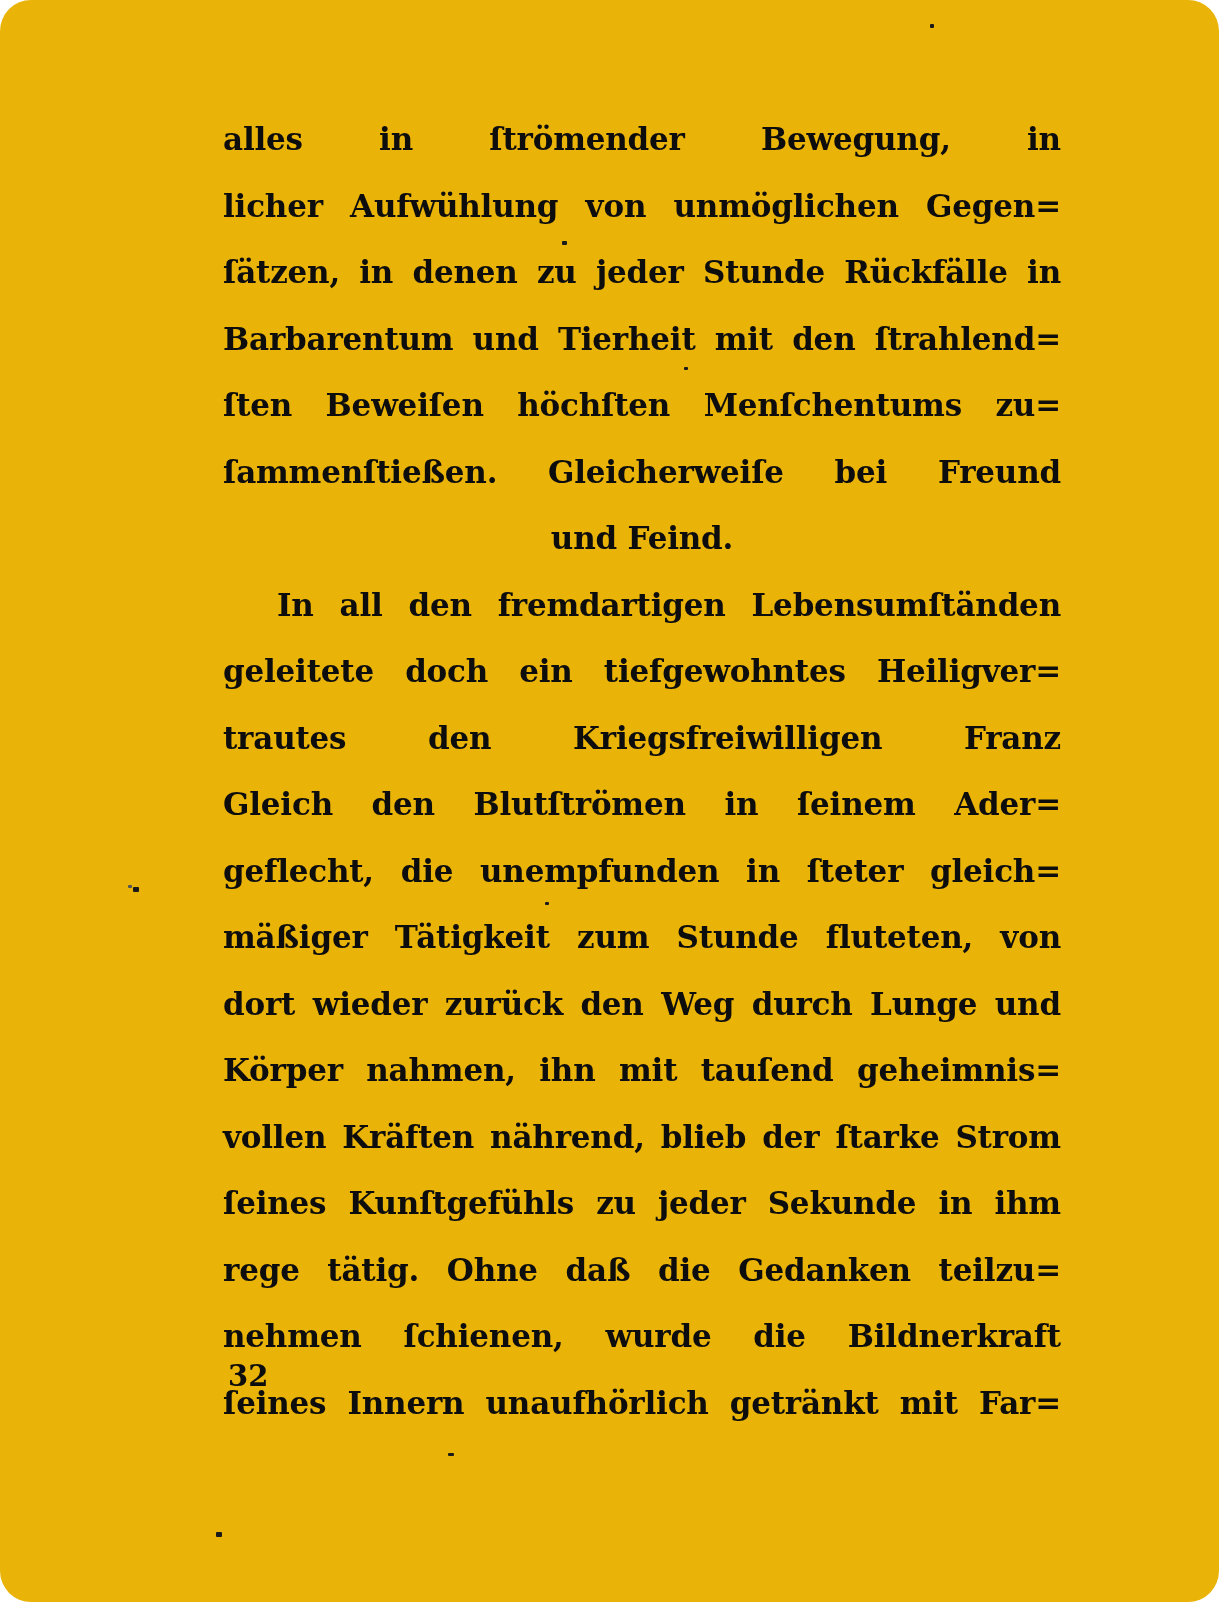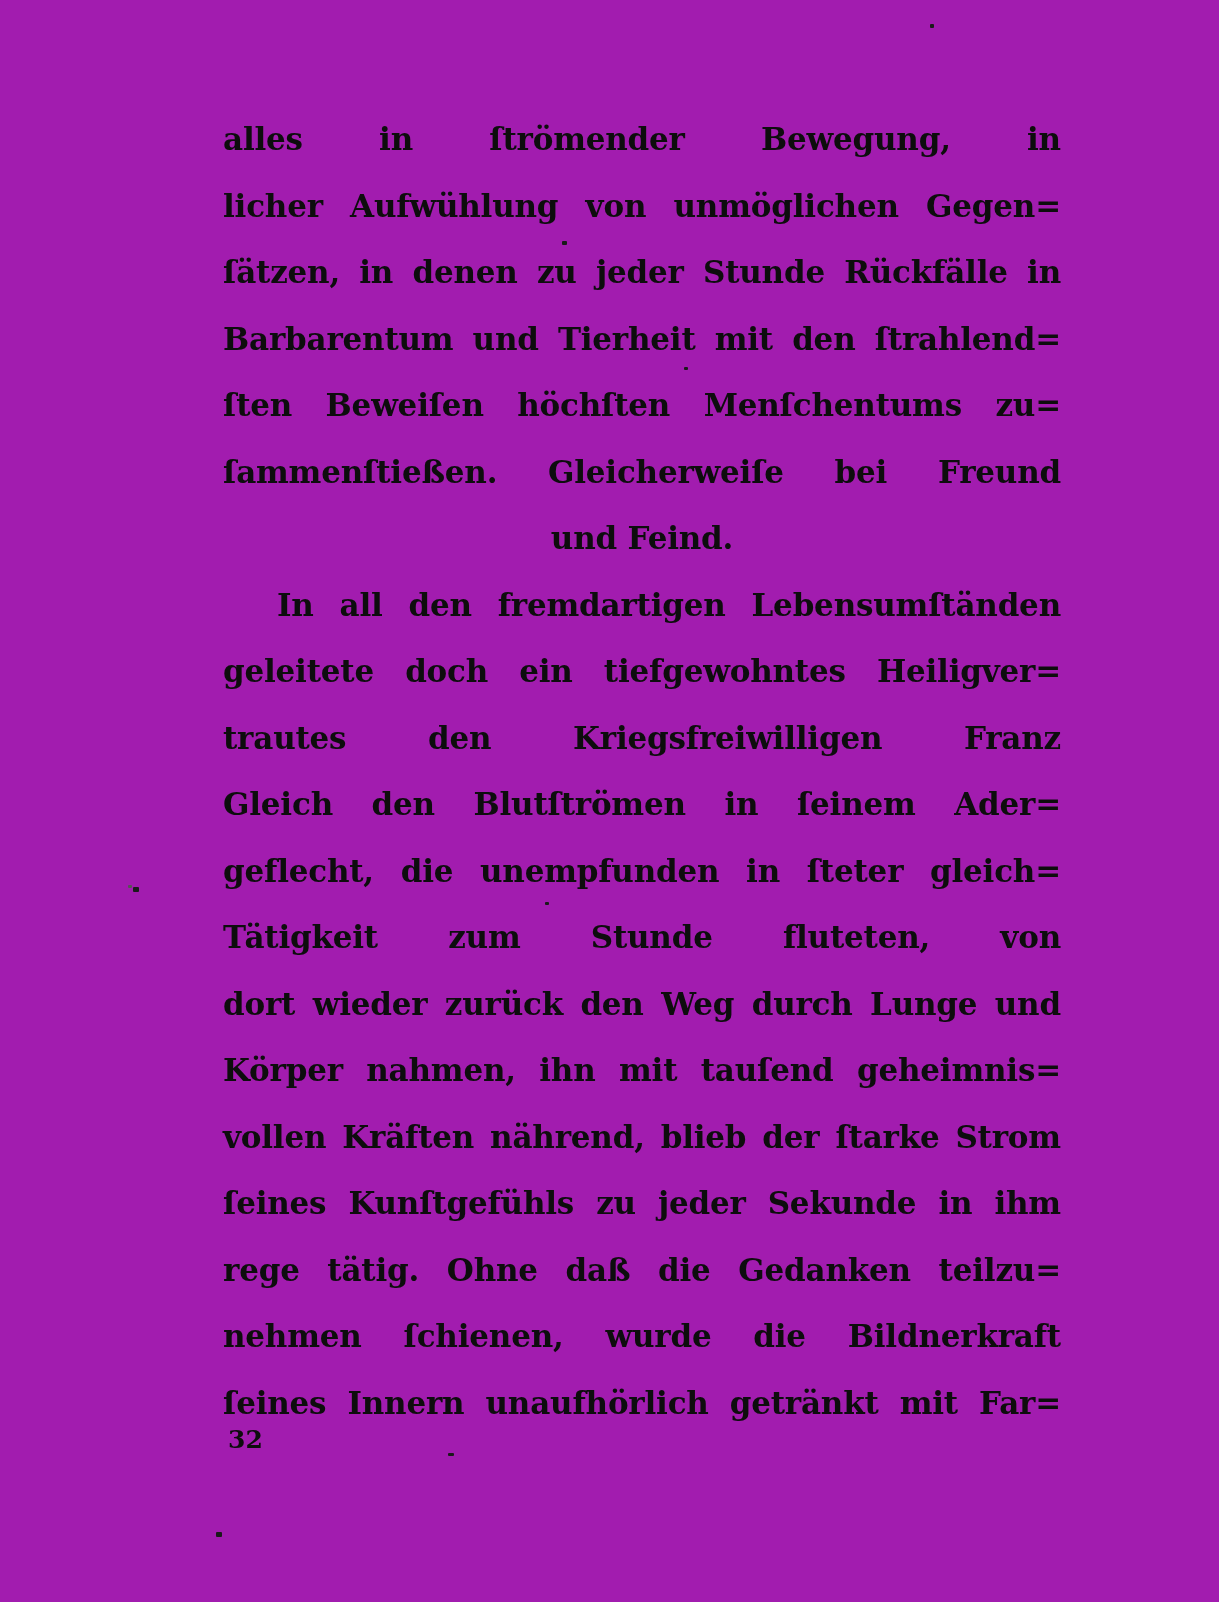--- a/index.html
+++ b/index.html
@@ -4,24 +4,25 @@
 <style>
   html, body {
     margin: 0;
     padding: 0;
     background: #ffffff;
   }
   .page {
     position: relative;
     width: 1219px;
     height: 1602px;
-    background: #a21caf;
+    background: #eab308;
     overflow: hidden;
     font-family: "DejaVu Serif", serif;
     color: #0d0d0d;
+    border-radius: 31px;
   }
   .textblock {
     position: absolute;
     left: 223px;
     top: 106px;
     width: 838px;
   }
   .line {
     display: flex;
     justify-content: space-between;
@@ -36,22 +37,22 @@
   .line.left {
     display: block;
     text-align: center;
   }
   .line.indent {
     padding-left: 54px;
   }
   .page-number {
     position: absolute;
     left: 228px;
-    top: 1420px;
-    font-size: 25px;
+    top: 1356px;
+    font-size: 29px;
     font-weight: 700;
     line-height: 40px;
   }
   .speck {
     position: absolute;
     background: #1a1a1a;
     border-radius: 1px;
   }
   .s1 { left: 930px;  top: 24px;   width: 4px; height: 4px; }
   .s2 { left: 562px;  top: 241px;  width: 5px; height: 4px; }
@@ -144,20 +145,21 @@
       </div>
     <div class="line">
         <span>geflecht,</span>
         <span>die</span>
         <span>unempfunden</span>
         <span>in</span>
         <span>ſteter</span>
         <span>gleich=</span>
       </div>
     <div class="line">
+        <span>mäßiger</span>
         <span>Tätigkeit</span>
         <span>zum</span>
         <span>Stunde</span>
         <span>fluteten,</span>
         <span>von</span>
       </div>
     <div class="line">
         <span>dort</span>
         <span>wieder</span>
         <span>zurück</span>

